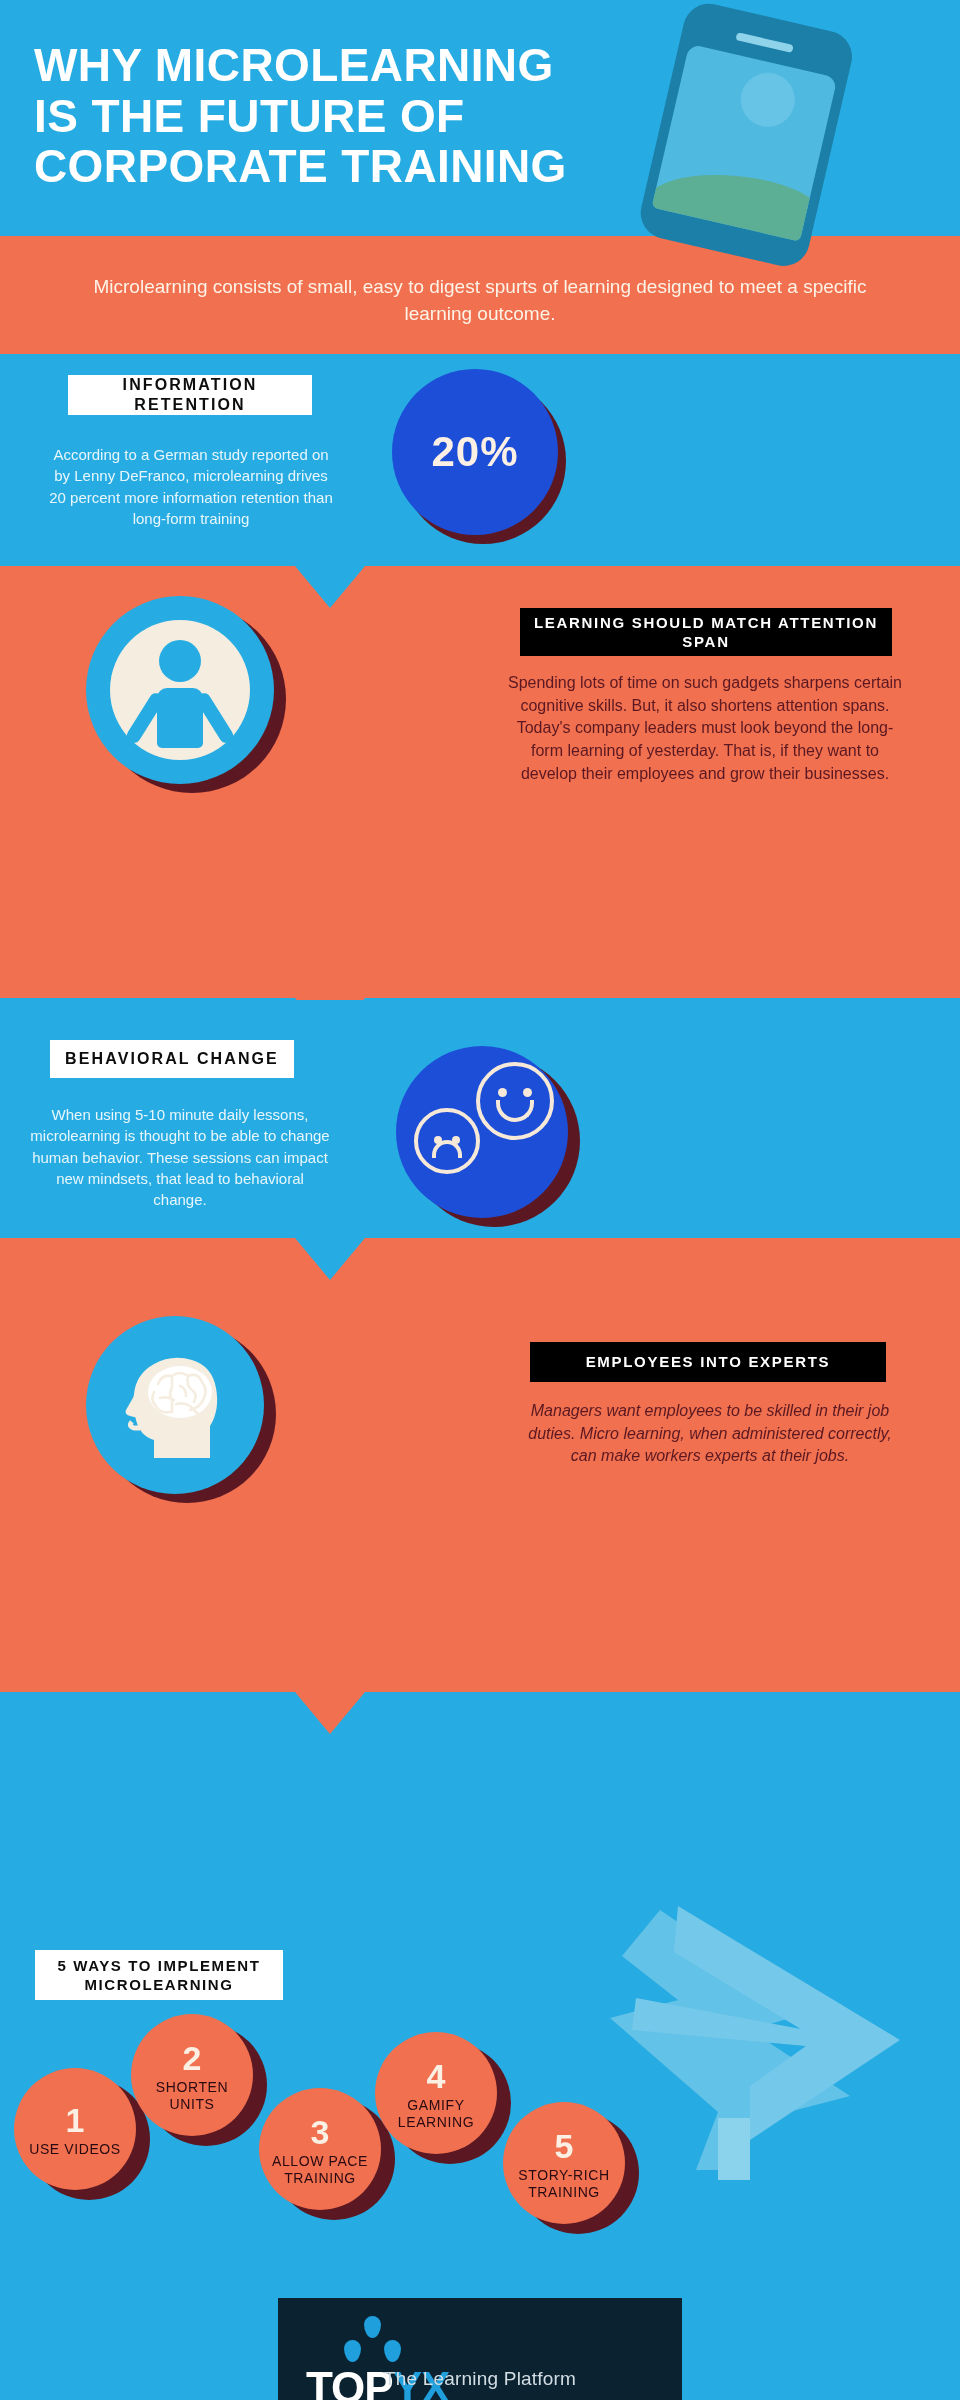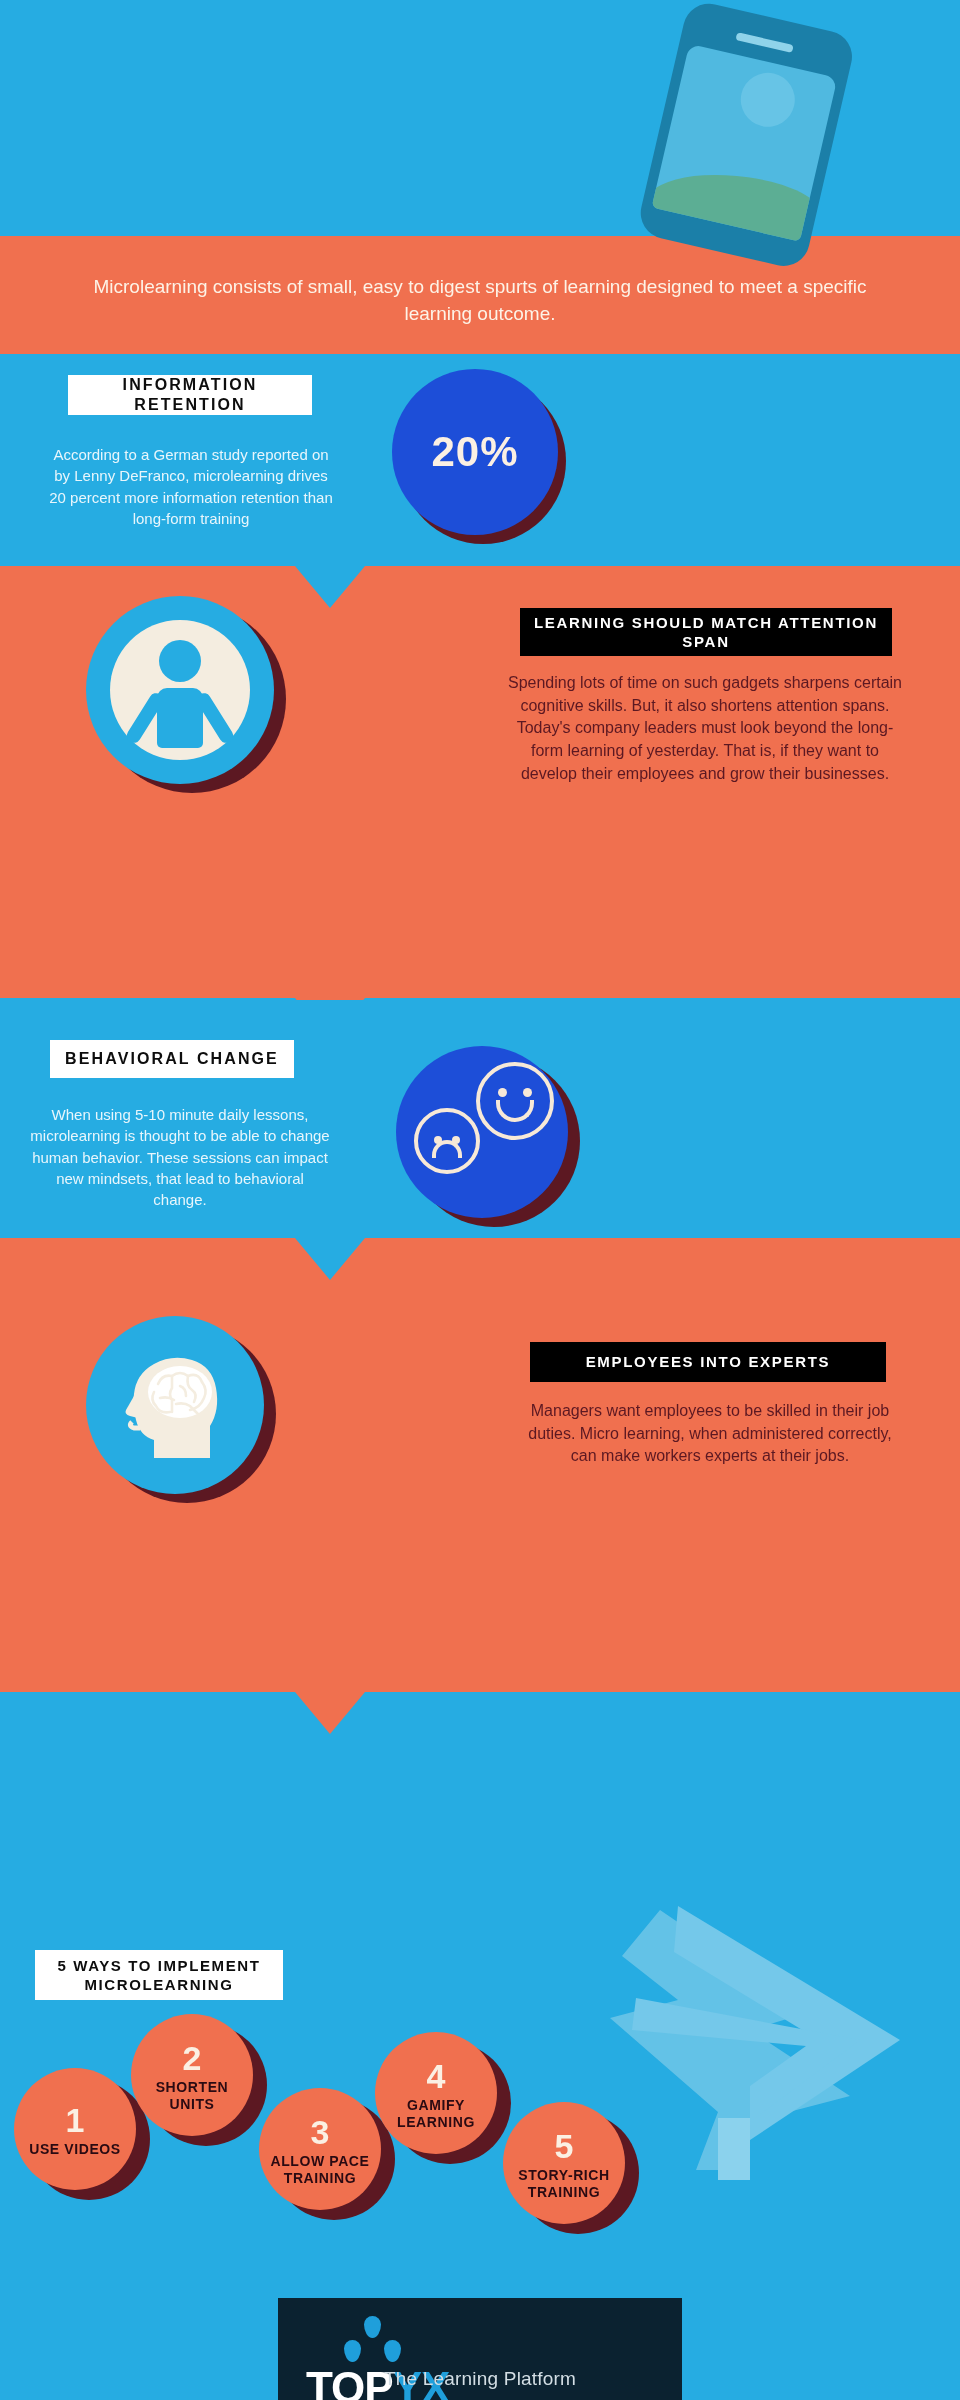--- a/index.html
+++ b/index.html
@@ -287,21 +287,21 @@
     left: 0; top: 1692px; width: 960px; height: 44px;
     background: #F0704F;
     -webkit-clip-path: polygon(295px 0, 330px 42px, 365px 0);
     clip-path: polygon(295px 0, 330px 42px, 365px 0);
   }
   #head-disc-shadow { left: 98px; top: 1325px; width: 178px; height: 178px; }
   #head-disc        { left: 86px; top: 1316px; width: 178px; height: 178px; }
   #head-svg { width: 130px; height: 130px; display: block; }
 
   #sec4-pill { left: 530px; top: 1342px; width: 356px; height: 40px; }
-  #sec4-body { left: 520px; top: 1400px; width: 380px; }
+  #sec4-body { left: 520px; top: 1400px; width: 380px; font-style: italic; }
 
   
   #sec5-band { top: 1736px; height: 570px; }
 
   #arrow-graphic {
     position: absolute;
     left: 600px; top: 1890px;
     width: 340px; height: 300px;
     z-index: 2;
   }
@@ -335,21 +335,21 @@
   .step-num {
     color: #FBF0E3;
     font-size: 34px;
     font-weight: 800;
     line-height: 1;
     margin-bottom: 4px;
   }
   .step-label {
     color: #2A0A12;
     font-size: 14px;
-    font-weight: 700;
+    font-weight: 400;
     letter-spacing: 0.6px;
     text-transform: uppercase;
     text-align: center;
     line-height: 1.22;
     white-space: pre-line;
   }
 
   
   #logo-panel {
     position: absolute;
@@ -410,20 +410,23 @@
 
   <div id="phone-wrap">
     <div id="phone-body"></div>
     <div id="phone-screen">
       <div id="phone-screen-sun"></div>
       <div id="phone-screen-hill"></div>
     </div>
     <div id="phone-speaker"></div>
   </div>
 
+  <h1 id="page-title">WHY MICROLEARNING
+IS THE FUTURE OF
+CORPORATE TRAINING</h1>
 
   <div class="band band-orange" id="intro-band"></div>
   <p id="intro-text">Microlearning consists of small, easy to digest spurts of learning designed to meet a specific learning outcome.</p>
 
   <div class="band band-blue" id="sec1-band"></div>
 
   <div class="pill-white" id="sec1-pill">INFORMATION RETENTION</div>
   <p class="body-text body-on-blue" id="sec1-body">According to a German study reported on by Lenny DeFranco, microlearning drives 20 percent more information retention than long-form training</p>
 
   <div class="disc-shadow" id="stat-disc-shadow"></div>

